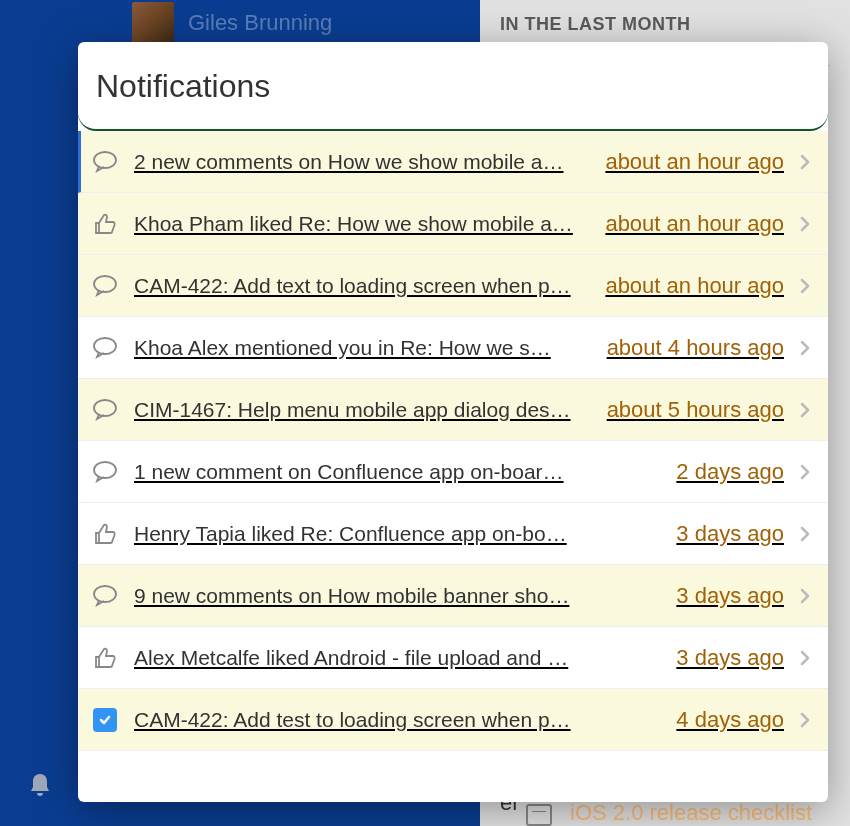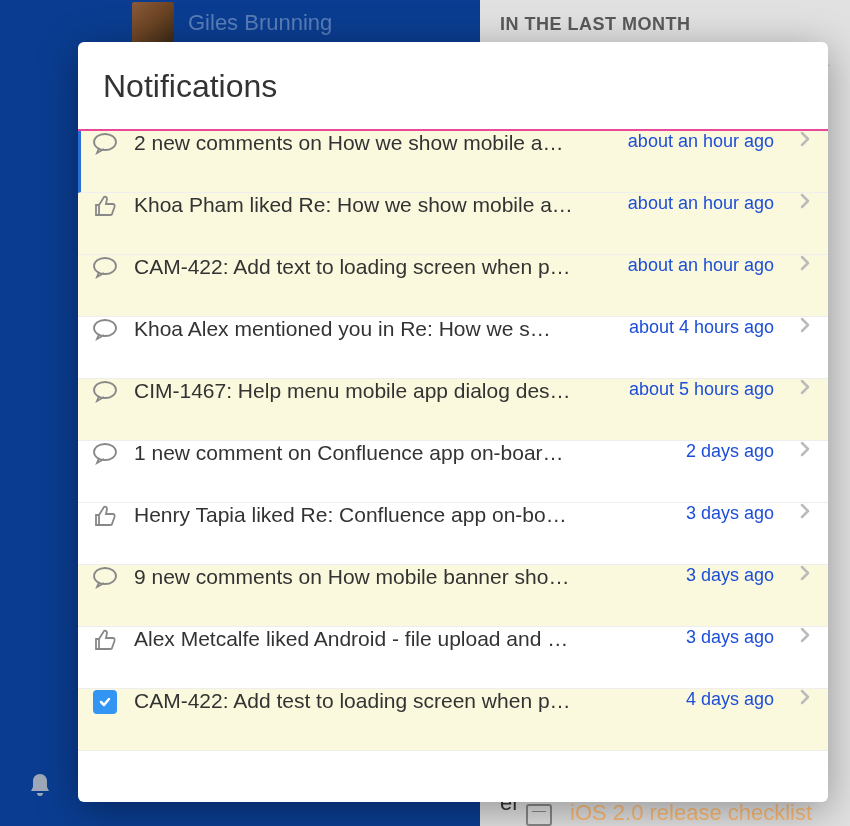--- a/index.html
+++ b/index.html
@@ -104,38 +104,41 @@
       width: 750px;
       height: 760px;
       background: #fff;
       border-radius: 6px;
       box-shadow: 0 8px 40px rgba(0,0,0,0.35);
       overflow: hidden;
       display: flex;
       flex-direction: column;
     }
     .modal-header {
-      padding: 26px 30px 24px 25px;
-      border-bottom: 2px solid #ec4899;
+      padding: 26px 30px 24px 18px;
+      border-bottom: 2px solid #14532d;
+      border-radius: 18px;
     }
     .modal-title {
       font-size: 32px;
       font-weight: 400;
       color: #333;
     }
     .notif-list {
       flex: 1;
       overflow-y: auto;
     }
     .notif-row {
       display: flex;
+      align-items: center;
       height: 62px;
       padding: 0 18px 0 14px;
       border-bottom: 1px solid #eee;
       position: relative;
+      text-decoration: underline;
     }
     .notif-row.unread {
       background: #faf8dd;
     }
     .notif-row.selected {
       border-left: 3px solid #2c6ed6;
       padding-left: 11px;
     }
     .notif-icon {
       width: 26px;
@@ -150,24 +153,24 @@
     .notif-text {
       flex: 1;
       font-size: 21px;
       color: #333;
       white-space: nowrap;
       overflow: hidden;
       text-overflow: ellipsis;
       margin-right: 12px;
     }
     .notif-time {
-      font-size: 18px;
-      color: #1d4ed8;
+      font-size: 22px;
+      color: #a16207;
       white-space: nowrap;
-      margin-right: 26px;
+      margin-right: 16px;
     }
     .notif-chevron {
       color: #bbb;
       flex-shrink: 0;
     }
     .task-checkbox {
       width: 24px;
       height: 24px;
       background: #3395f3;
       border-radius: 4px;

